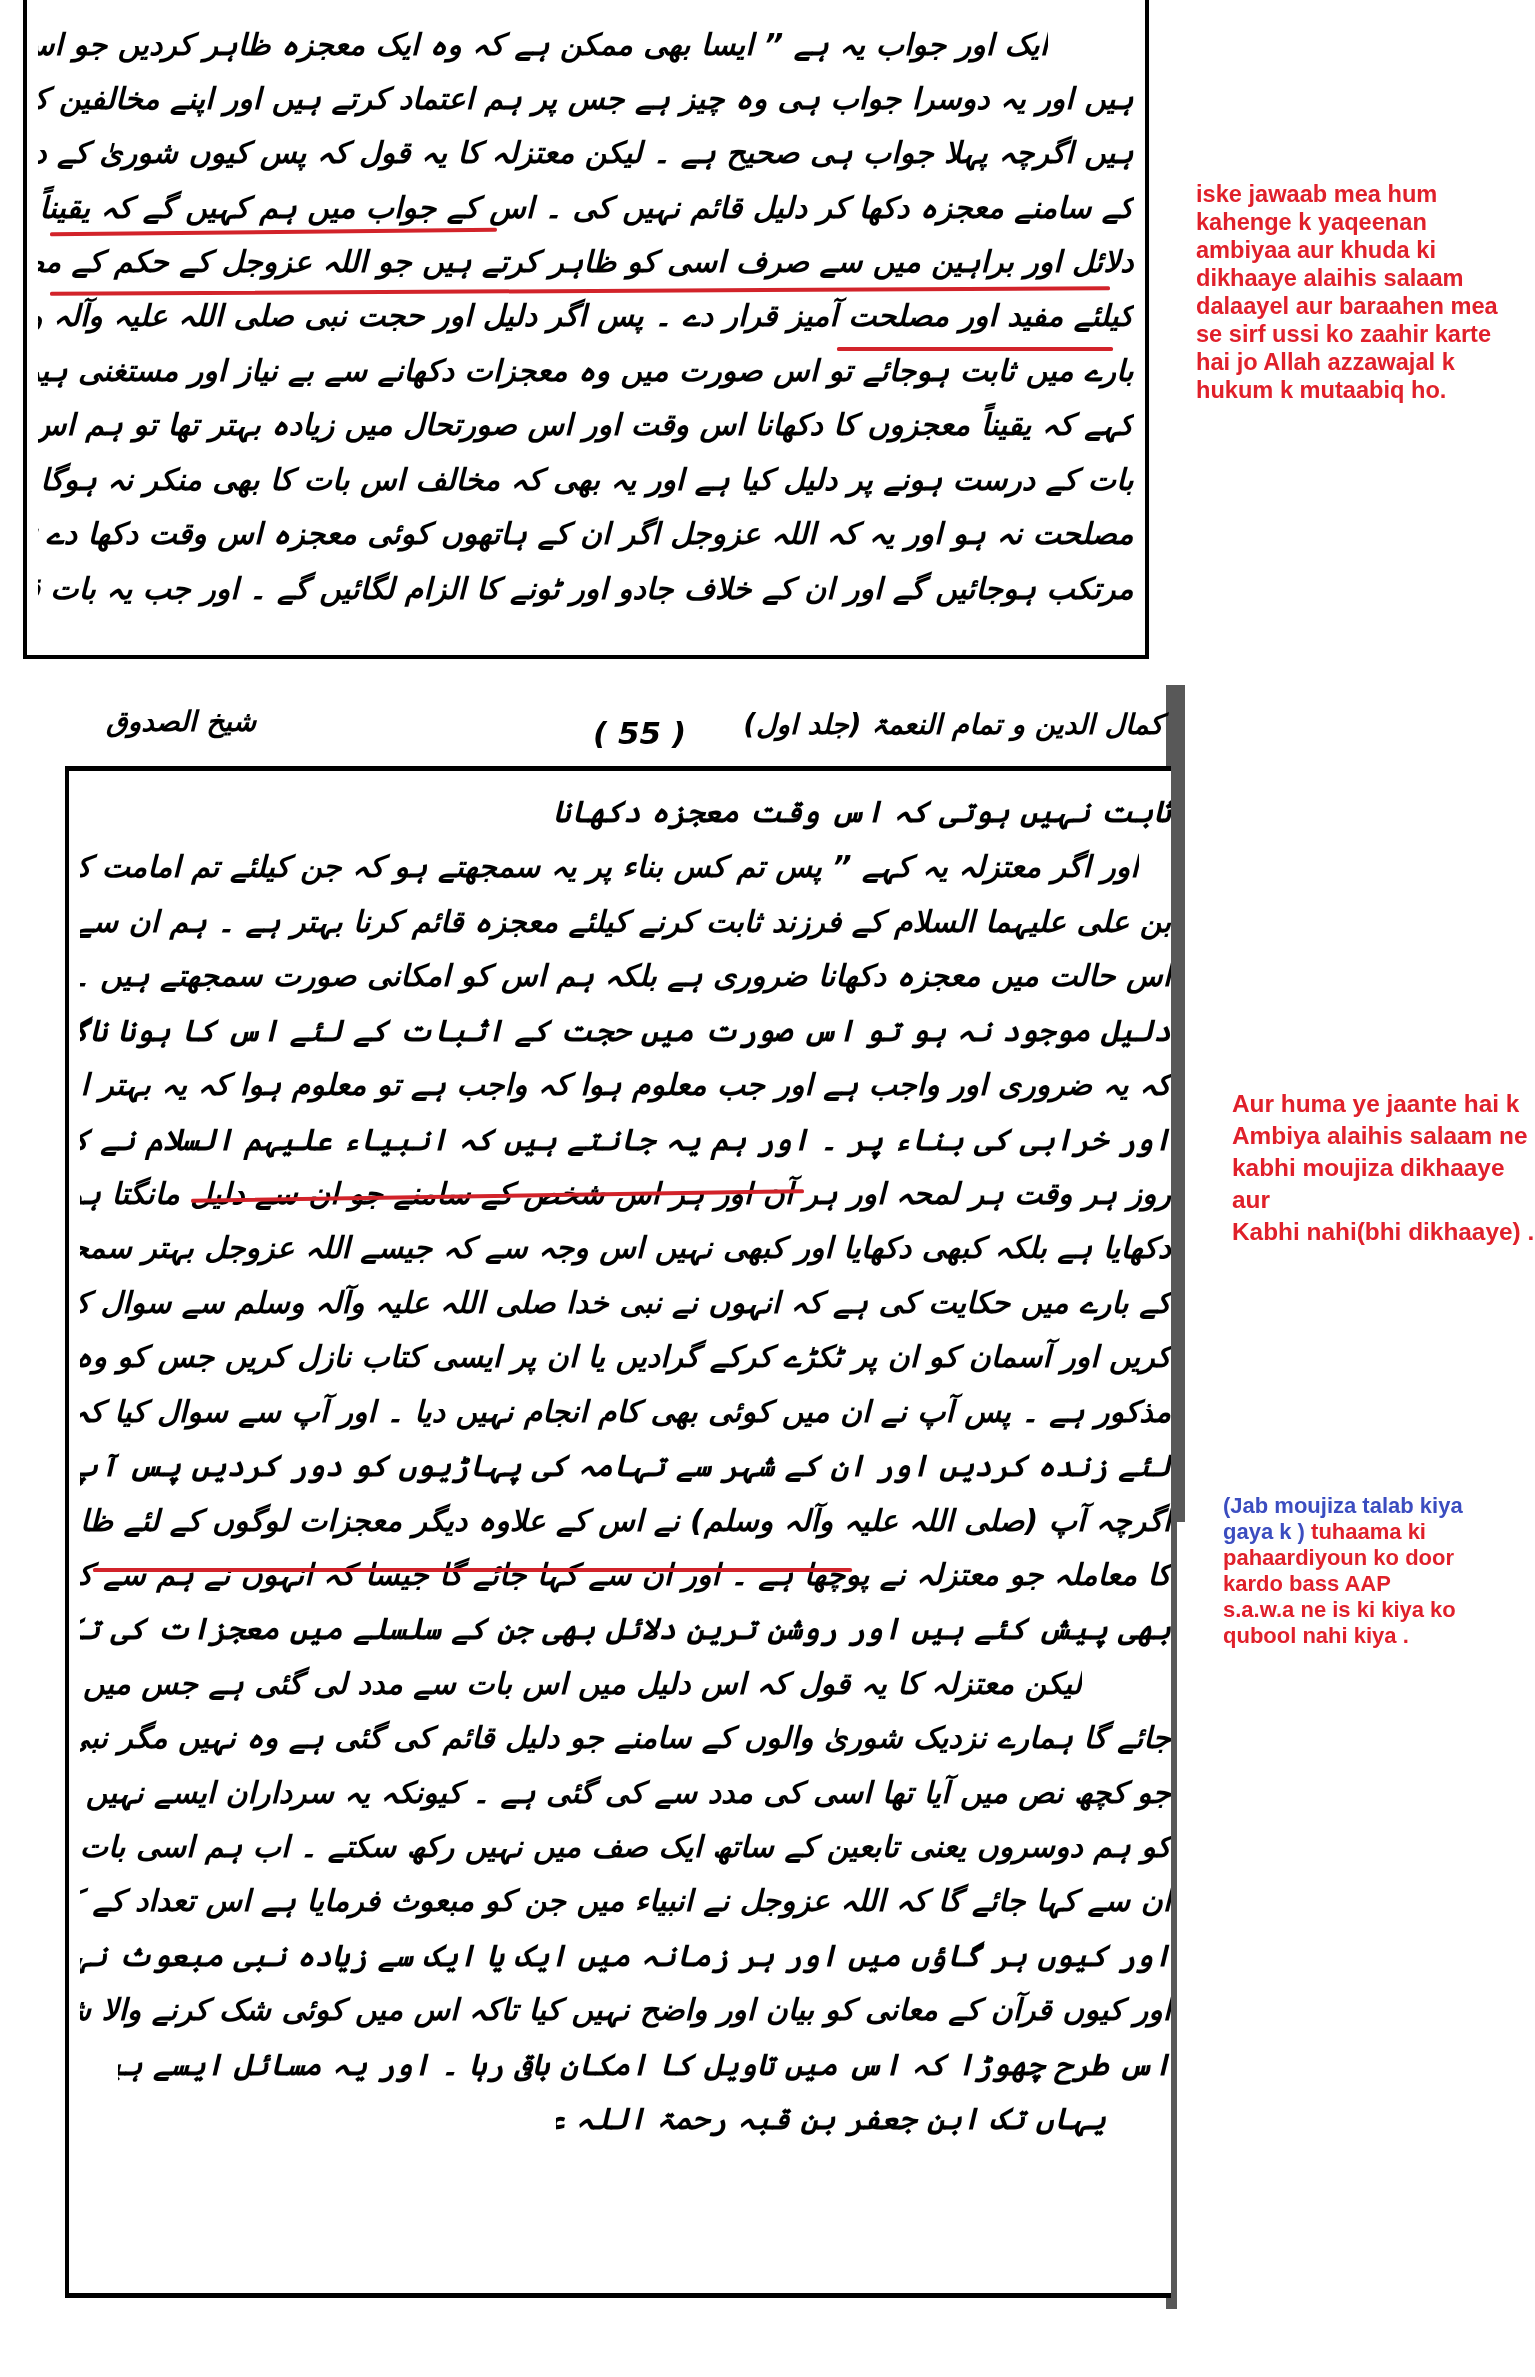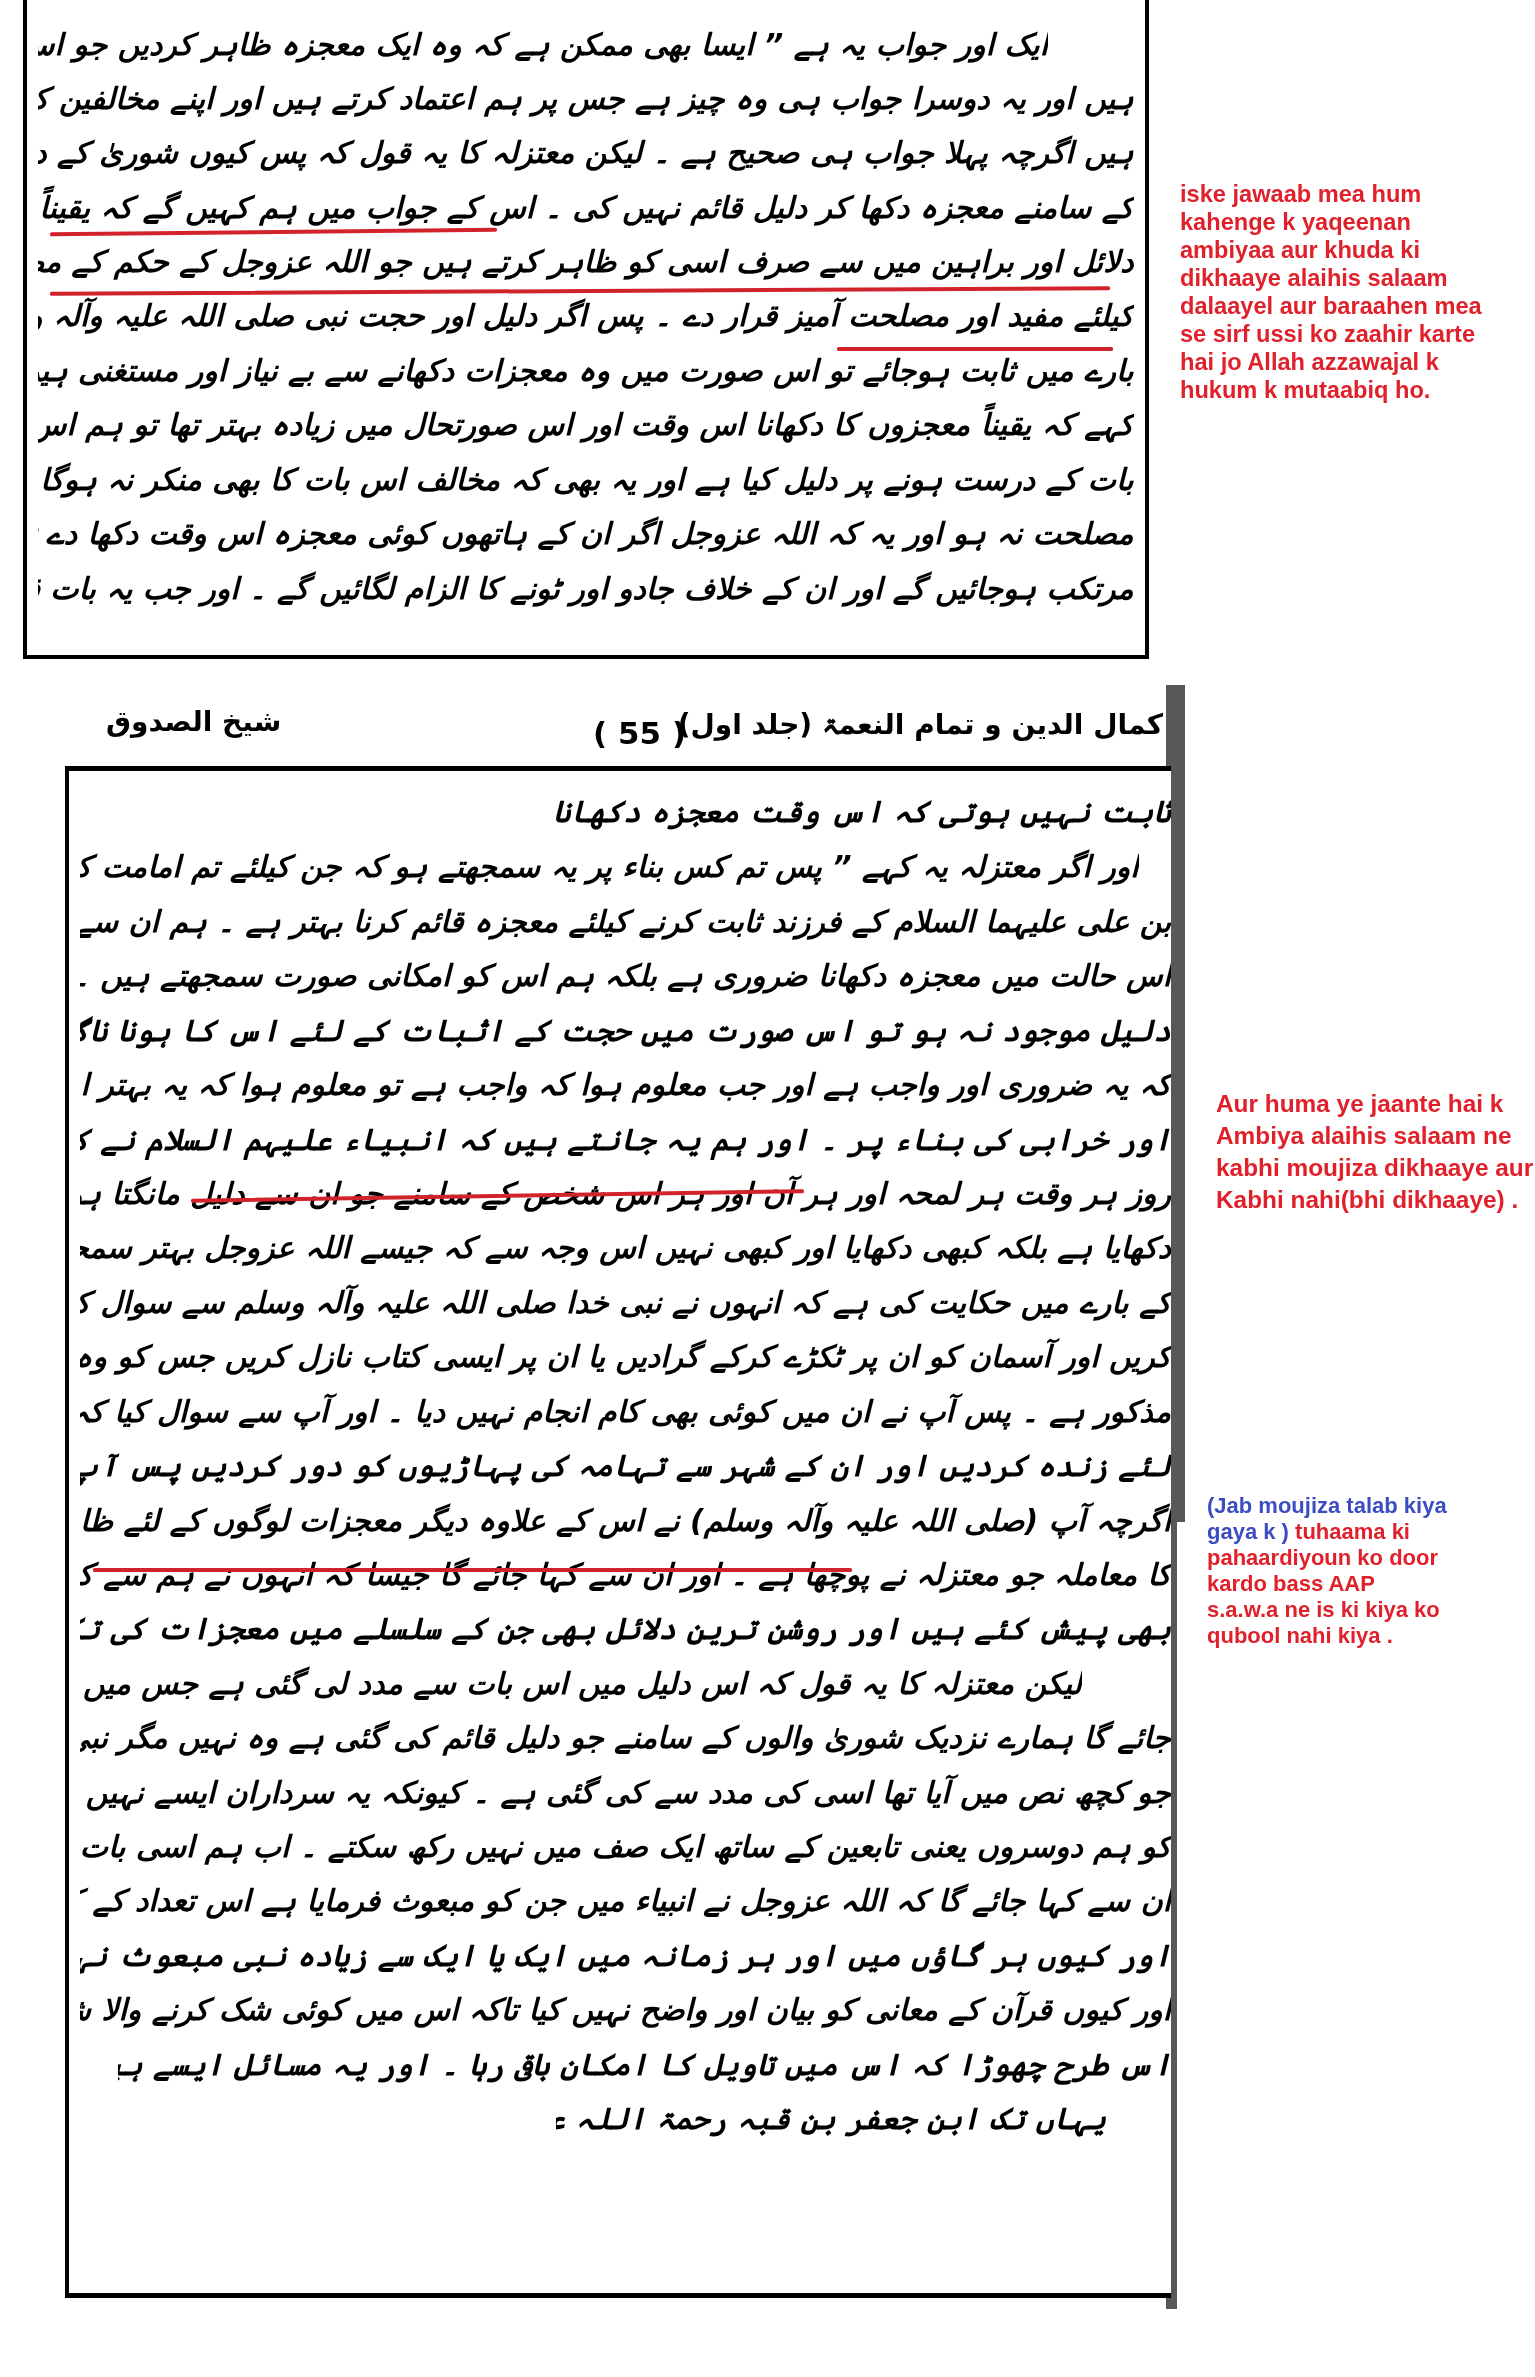--- a/index.html
+++ b/index.html
@@ -9,23 +9,23 @@
   #page1 { left:23px; top:-4.9px; width:1126px; height:664px; border-width:0 4.1px 4.9px 4.1px; }
   #page2 { left:65px; top:766px; width:1106px; height:1532px; border-width:5.7px 0 5.7px 4.1px; }
   .urdu-line { position:absolute; right:11.4px; left:11.4px; direction:rtl; text-align:justify;
                text-align-last:justify; white-space:nowrap; overflow:hidden;
                font-family:"DejaVu Sans", sans-serif; font-size:30px; font-weight:bold;
                color:#000; line-height:49px; height:50px; font-style:italic; }
   .urdu-line.short { text-align-last:right; }
   .underline { position:absolute; height:4.1px; background:#d2232a; border-radius:1.6px; }
   .gray-bar { position:absolute; background:#585858; }
   .page-header { position:absolute; font-family:"DejaVu Sans", sans-serif; font-weight:bold;
-                 font-size:28px; color:#000; direction:rtl; white-space:nowrap; }
+                 font-style:italic; font-size:28px; color:#000; direction:rtl; white-space:nowrap; }
   .note { position:absolute; font-family:"Liberation Sans", sans-serif; font-weight:bold;
-          font-size:23.6px; line-height:28px; color:#e0202a; }
+          font-size:23.6px; line-height:28px; color:#e0202a;margin-left:16px; }
   .note .blue { color:#3b4dc0; }
 </style>
 </head>
 <body>
 
 <div id="page1" class="page-frame">
   <div class="urdu-line" style="top:24.4px;right:97px;">ایک اور جواب یہ ہے ” ایسا بھی ممکن ہے کہ وہ ایک معجزہ ظاہر کردیں جو اس بات پر دلالت کرے کہ یہ وہی</div>
   <div class="urdu-line" style="top:79px;">ہیں اور یہ دوسرا جواب ہی وہ چیز ہے جس پر ہم اعتماد کرتے ہیں اور اپنے مخالفین کو جواب کی صورت میں پیش کرتے</div>
   <div class="urdu-line" style="top:133px;">ہیں اگرچہ پہلا جواب ہی صحیح ہے ۔ لیکن معتزلہ کا یہ قول کہ پس کیوں شوریٰ کے دن علی ابن ابی طالبؑ نے اپنے مخالفین</div>
   <div class="urdu-line" style="top:188px;">کے سامنے معجزہ دکھا کر دلیل قائم نہیں کی ۔ اس کے جواب میں ہم کہیں گے کہ یقیناً انبیاء اور خدا کی حجتیں علیہم السلام</div>

